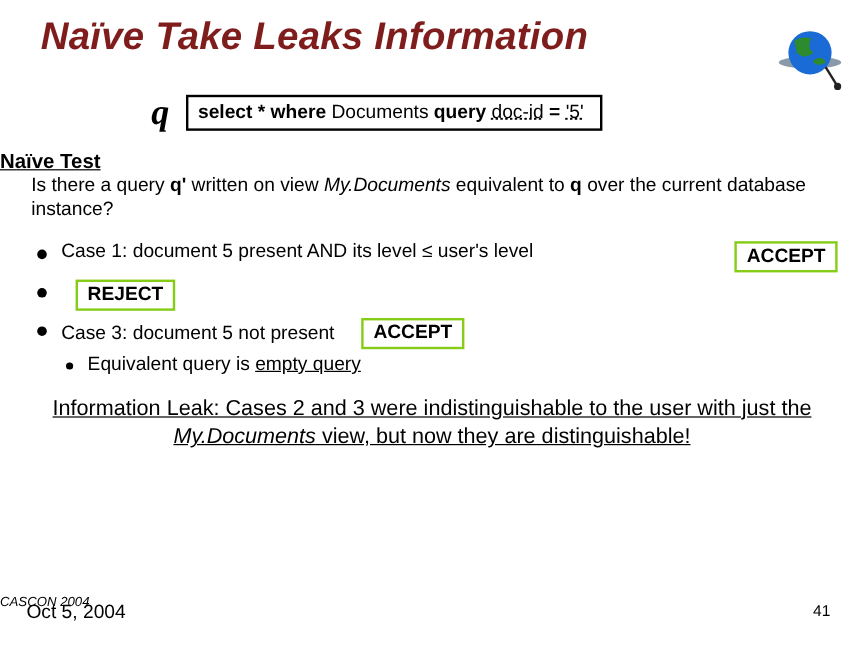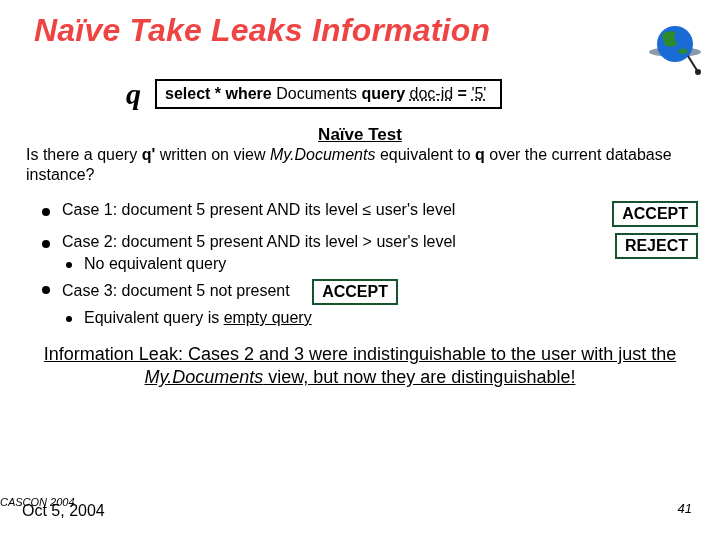--- a/index.html
+++ b/index.html
@@ -3,21 +3,21 @@
 <meta charset="utf-8">
 <style>
   html, body { margin:0; padding:0; }
   body {
     width:720px; height:540px;
     font-family: Arial, Helvetica, sans-serif;
     background:#fff; color:#000;
     position:relative; overflow:hidden;
   }
   .title {
-    color:#ef4444;
+    color:#7f1d1d;
     font-weight:bold; font-style:italic;
     font-size:32px;
     padding:12px 0 0 34px;
     letter-spacing:0.2px;
   }
   .globe {
     position:absolute; right:18px; top:22px;
     width:54px; height:54px;
   }
   .globe svg { width:54px; height:54px; }
@@ -30,68 +30,68 @@
     font-size:30px; font-family:"Times New Roman", serif;
   }
   .qbox {
     border:2px solid #000;
     padding:4px 14px 4px 8px;
     font-size:16px;
   }
   .qbox .kw { font-weight:bold; }
   .qbox .dash { text-decoration: underline dotted; }
   .naivetest {
-    text-align:center; font-weight:bold; text-decoration:underline;
+    text-align:left; font-weight:bold; text-decoration:underline;
     font-size:17px; margin-top:14px;
   }
   .testdesc {
     text-align:left; font-size:16px; padding:0 26px; line-height:1.25;
   }
   .testdesc .b { font-weight:bold; }
   .testdesc .it { font-style:italic; }
   ul.main {
-    list-style:none; margin:16px 0 16px 0; padding:0 22px 0 36px;
+    list-style:none; margin:16px 0 16px 0; padding:0 22px 0 25px;
     font-size:16px;
   }
   ul.main > li { position:relative; padding-left:26px; margin-bottom:6px; }
   ul.main > li::before {
     content:""; position:absolute; left:6px; top:7px;
     width:8px; height:8px; border-radius:50%; background:#000;
   }
   ul.sub { list-style:none; margin:4px 0 0 0; padding:0; }
   ul.sub > li { position:relative; padding-left:22px; }
   ul.sub > li::before {
     content:""; position:absolute; left:4px; top:7px;
     width:6px; height:6px; border-radius:50%; background:#000;
   }
   .u { text-decoration:underline; }
   .it { font-style:italic; }
   .caserow { display:flex; align-items:flex-start; }
   .casetxt { flex:1; }
   .badge {
-    border:2px solid #14532d; font-weight:bold; font-size:16px;
+    border:2px solid #84cc16; font-weight:bold; font-size:16px;
     padding:2px 8px; margin-left:12px; white-space:nowrap;
     align-self:flex-start;
   }
   .badge.inline { display:inline-block; margin-left:18px; vertical-align:middle; }
   .leak {
     text-align:center; font-size:18px; text-decoration:underline;
     padding:0 32px; margin-top:2px; line-height:1.3;
   }
   .leak .it { font-style:italic; }
   .footer-left {
     position:absolute; left:22px; bottom:20px; font-size:16px;
   }
   .footer-center {
     position:absolute; left:0; right:0; bottom:32px; text-align:left;
     font-size:11px;
     font-style:italic;
   }
   .footer-right {
-    position:absolute; right:28px; bottom:24px; font-size:13px;font-style:italic;
+    position:absolute; right:28px; bottom:24px; font-size:13px;
   }
 </style>
 </head>
 <body>
 
 <div class="title">Naïve Take Leaks Information</div>
 
 <div class="globe">
   <svg viewBox="0 0 54 54">
     <ellipse cx="27" cy="30" rx="26" ry="5" fill="#8a9aa8"></ellipse>
@@ -118,26 +118,20 @@
 <ul class="main">
   <li>
     <div class="caserow">
       <div class="casetxt">Case 1: document 5 present AND its level ≤ user's level</div>
       <div class="badge">ACCEPT</div>
     </div>
   </li>
 
   <li>
     <div class="caserow">
-      <div class="casetxt">
-        <div>Case 2: document 5 present AND its level &gt; user's level</div>
-        <ul class="sub">
-          <li>No equivalent query</li>
-        </ul>
-      </div>
       <div class="badge">REJECT</div>
     </div>
   </li>
 
   <li>
     <span>Case 3: document 5 not present</span>
     <span class="badge inline">ACCEPT</span>
     <ul class="sub">
       <li>
         <span>Equivalent  query is </span><span class="u">empty query</span>

